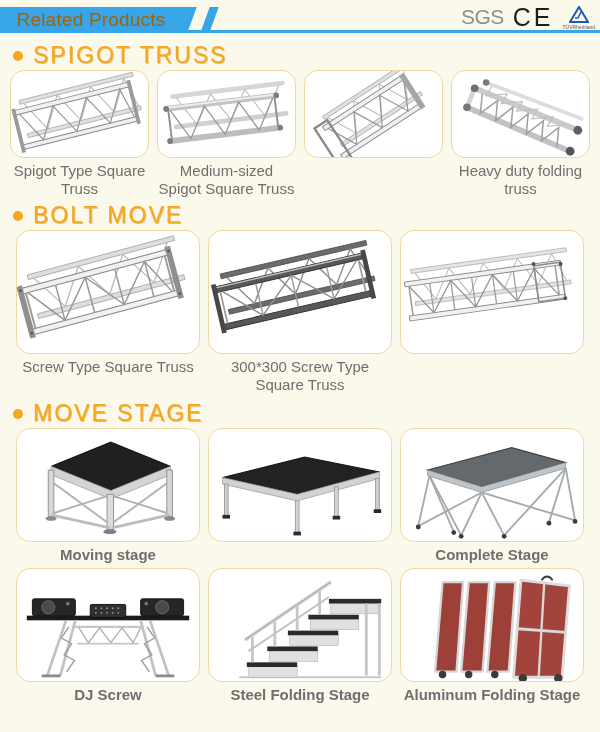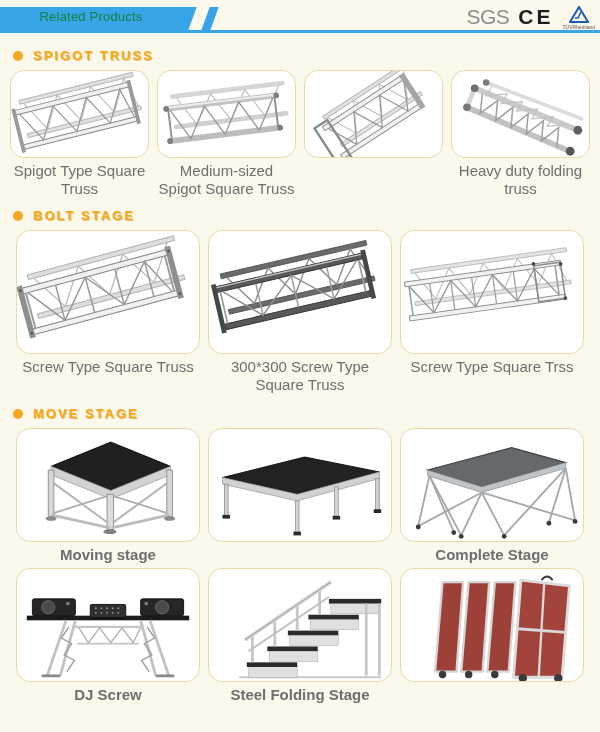--- a/index.html
+++ b/index.html
@@ -18,32 +18,32 @@
   }
   .banner-stripe{
     position:absolute;left:201px;top:7px;width:9px;height:24px;
     background:#38a5e8;transform:skewX(-20deg);transform-origin:0 100%;
   }
   .banner-underline{
     position:absolute;left:0;top:30px;width:600px;height:3px;background:#38a5e8;
   }
   .banner-title{
     position:absolute;left:0;top:9px;width:182px;text-align:center;
-    color:#15803d;font-size:13px;letter-spacing:.2px;
+    color:#a16207;font-size:19px;letter-spacing:.2px;
   }
   .certs{position:absolute;right:5px;top:5px;display:flex;align-items:flex-start;gap:9px;}
   .cert-sgs{color:#8d8d8d;font-weight:normal;font-size:21px;letter-spacing:-.5px;line-height:24px;}
-  .cert-ce{color:#1d1d1d;font-weight:bold;font-size:21px;letter-spacing:3px;line-height:24px;}
+  .cert-ce{color:#1d1d1d;font-weight:normal;font-size:25px;letter-spacing:3px;line-height:24px;}
   .cert-tuv{display:flex;flex-direction:column;align-items:center;line-height:1;margin-top:1px;}
   .cert-tuv-label{font-size:5px;color:#555;margin-top:1px;}
   
   .section-header{display:flex;align-items:center;margin:5px 0 4px 13px;height:21px;}
   .bullet{width:10px;height:10px;border-radius:50%;background:#f7a71d;margin-right:10px;flex:none;}
   .section-title{
-    font-size:13px;font-weight:bold;color:#f7a71d;letter-spacing:2px;
+    font-size:23px;font-weight:normal;color:#f7a71d;letter-spacing:2px;
     text-shadow:1px 1px 0 rgba(219,141,0,.55);
   }
   
   .row{display:flex;justify-content:center;align-items:flex-start;gap:8px;padding:0 6px;}
   .card{display:flex;flex-direction:column;align-items:center;}
   .frame{
     background:#ffffff;border:1px solid #f0d8a4;border-radius:14px;
     overflow:hidden;box-sizing:border-box;
   }
   .row-4col .frame{width:139px;height:88px;}
@@ -162,21 +162,21 @@
           <circle cx="122" cy="84" r="4.6" fill="#565656"></circle>
         </svg>
       </div>
       <div class="pname">Heavy duty folding truss</div>
     </div>
 
   </div>
 
   <div class="section-header">
     <span class="bullet"></span>
-    <span class="section-title">BOLT STAGE</span>
+    <span class="section-title">BOLT MOVE</span>
   </div>
 
   <div class="row row-3col">
 
     <div class="card">
       <div class="frame">
         <svg viewBox="0 0 190 126">
           <g transform="rotate(-15 95 63)">
             <rect x="18" y="24" width="158" height="5" fill="#dedede" stroke="#a3a3a3" stroke-width="0.8"></rect>
             <rect x="18" y="66" width="158" height="5" fill="#dedede" stroke="#a3a3a3" stroke-width="0.8"></rect>
@@ -245,21 +245,20 @@
             <line x1="164" y1="45" x2="164" y2="76" stroke="#9c9c9c" stroke-width="1.6"></line>
             <polyline points="10,45 32,76 54,45 76,76 98,45 120,76 142,45 164,76" fill="none" stroke="#939393" stroke-width="1.3"></polyline>
             <rect x="140,36" y="44" width="0" height="0" fill="none"></rect>
             <rect x="142" y="42" width="28" height="38" fill="none" stroke="#8a8a8a" stroke-width="1.6"></rect>
             <circle cx="170" cy="44" r="2" fill="#4f4f4f"></circle>
               <circle cx="170" cy="80" r="2" fill="#4f4f4f"></circle>
             <circle cx="142" cy="40" r="2" fill="#4f4f4f"></circle>
           </g>
         </svg>
       </div>
-      <div class="pname">Screw Type Square Trss</div>
     </div>
 
   </div>
 
   <div class="section-header">
     <span class="bullet"></span>
     <span class="section-title">MOVE STAGE</span>
   </div>
 
   <div class="row row-stage">
@@ -414,17 +413,18 @@
           <line x1="123" y1="64" x2="174" y2="68" stroke="#d9d9d9" stroke-width="3"></line>
           <line x1="151" y1="14" x2="145" y2="116" stroke="#d9d9d9" stroke-width="2.5"></line>
           <path d="M148,12 q6,-8 12,0" fill="none" stroke="#3a3a3a" stroke-width="2"></path>
           <circle cx="42" cy="113" r="4" fill="#3a3a3a"></circle>
           <circle cx="70" cy="113" r="4" fill="#3a3a3a"></circle>
           <circle cx="98" cy="113" r="4" fill="#3a3a3a"></circle>
           <circle cx="128" cy="117" r="4.5" fill="#3a3a3a"></circle>
           <circle cx="166" cy="117" r="4.5" fill="#3a3a3a"></circle>
         </svg>
       </div>
+      <div class="pname">Aluminum Folding Stage</div>
     </div>
 
   </div>
 
 </div>
 
 </body></html>

